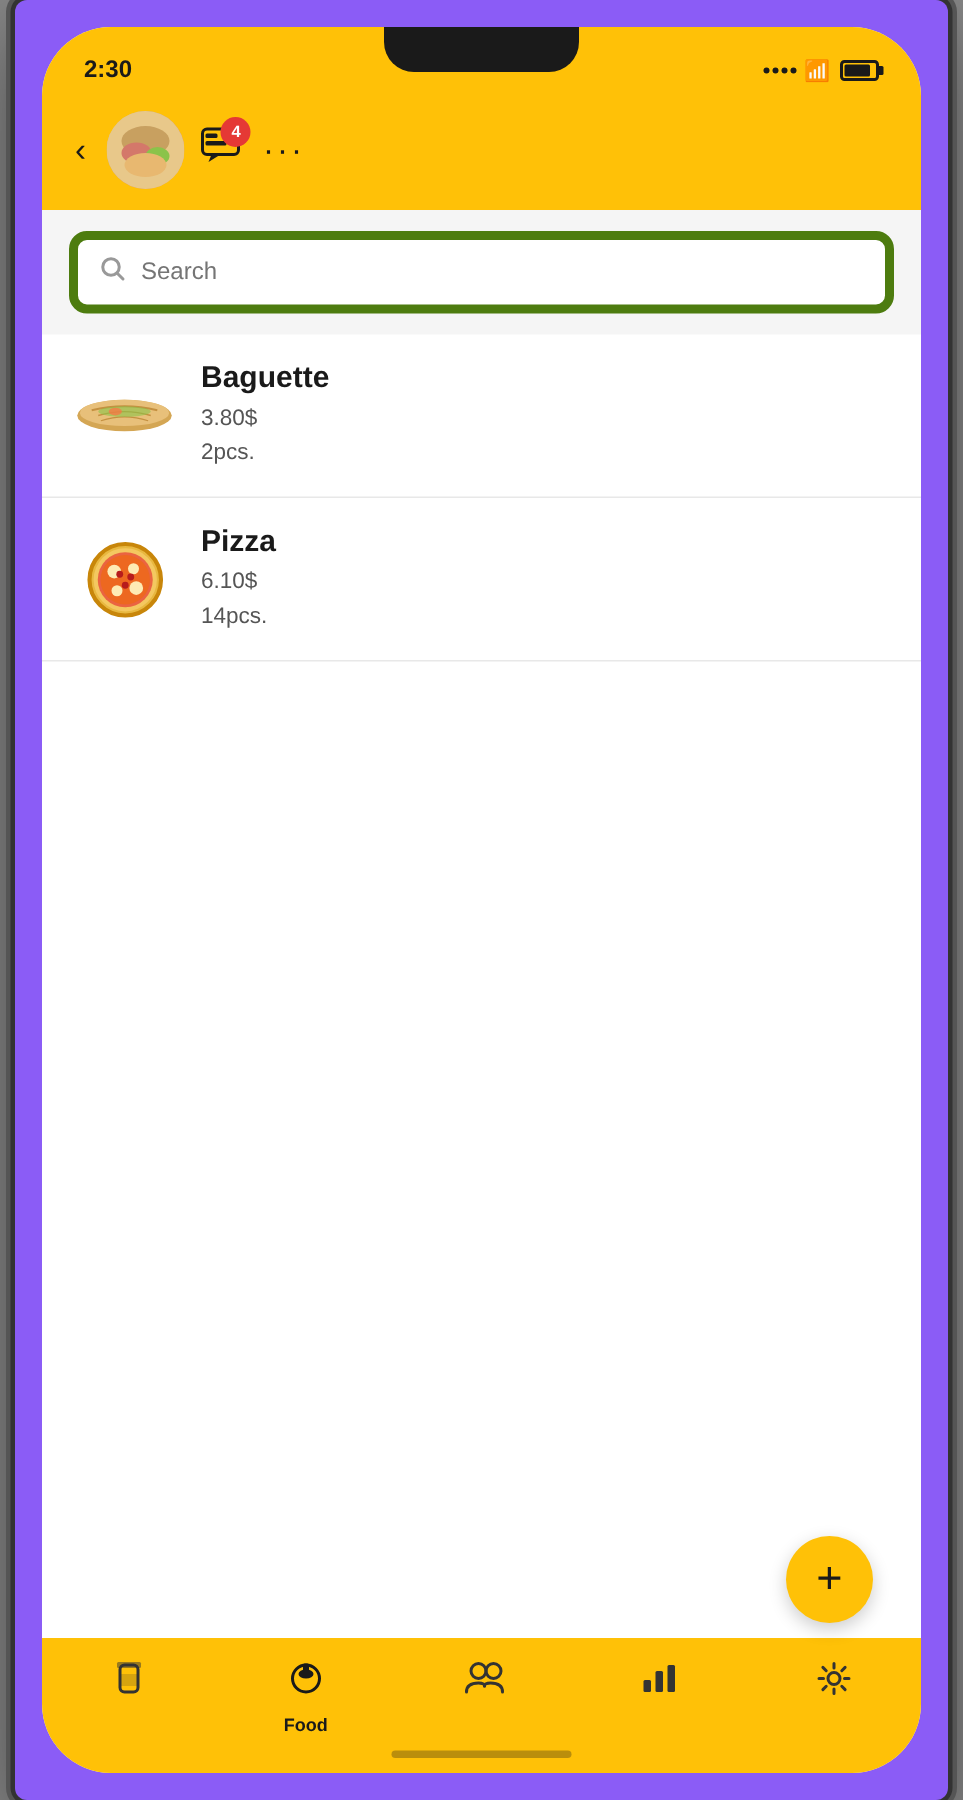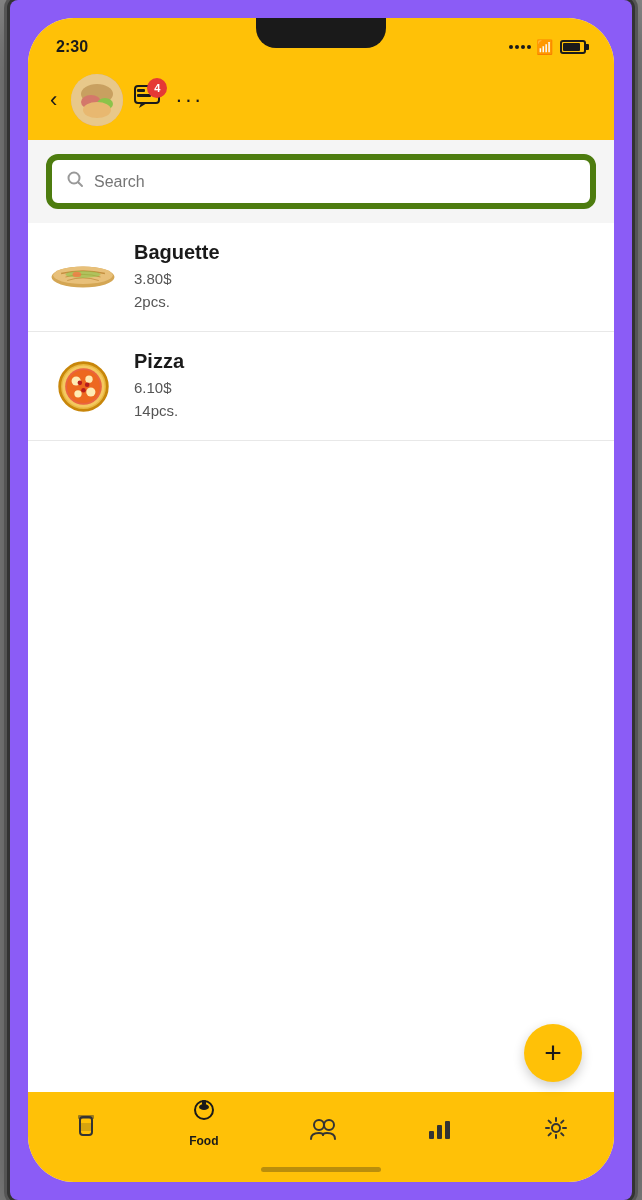--- a/index.html
+++ b/index.html
@@ -258,21 +258,21 @@
       cursor: pointer;
       box-shadow: 0 4px 12px rgba(0,0,0,0.2);
       z-index: 50;
     }
 
     
     .bottom-nav {
       background: #FFC107;
       display: flex;
       justify-content: space-around;
-      align-items: flex-end;
+      align-items: flex-start;
       padding: 10px 0 30px;
       height: 90px;
     }
 
     .nav-item {
       display: flex;
       flex-direction: column;
       align-items: center;
       gap: 4px;
       cursor: pointer;

